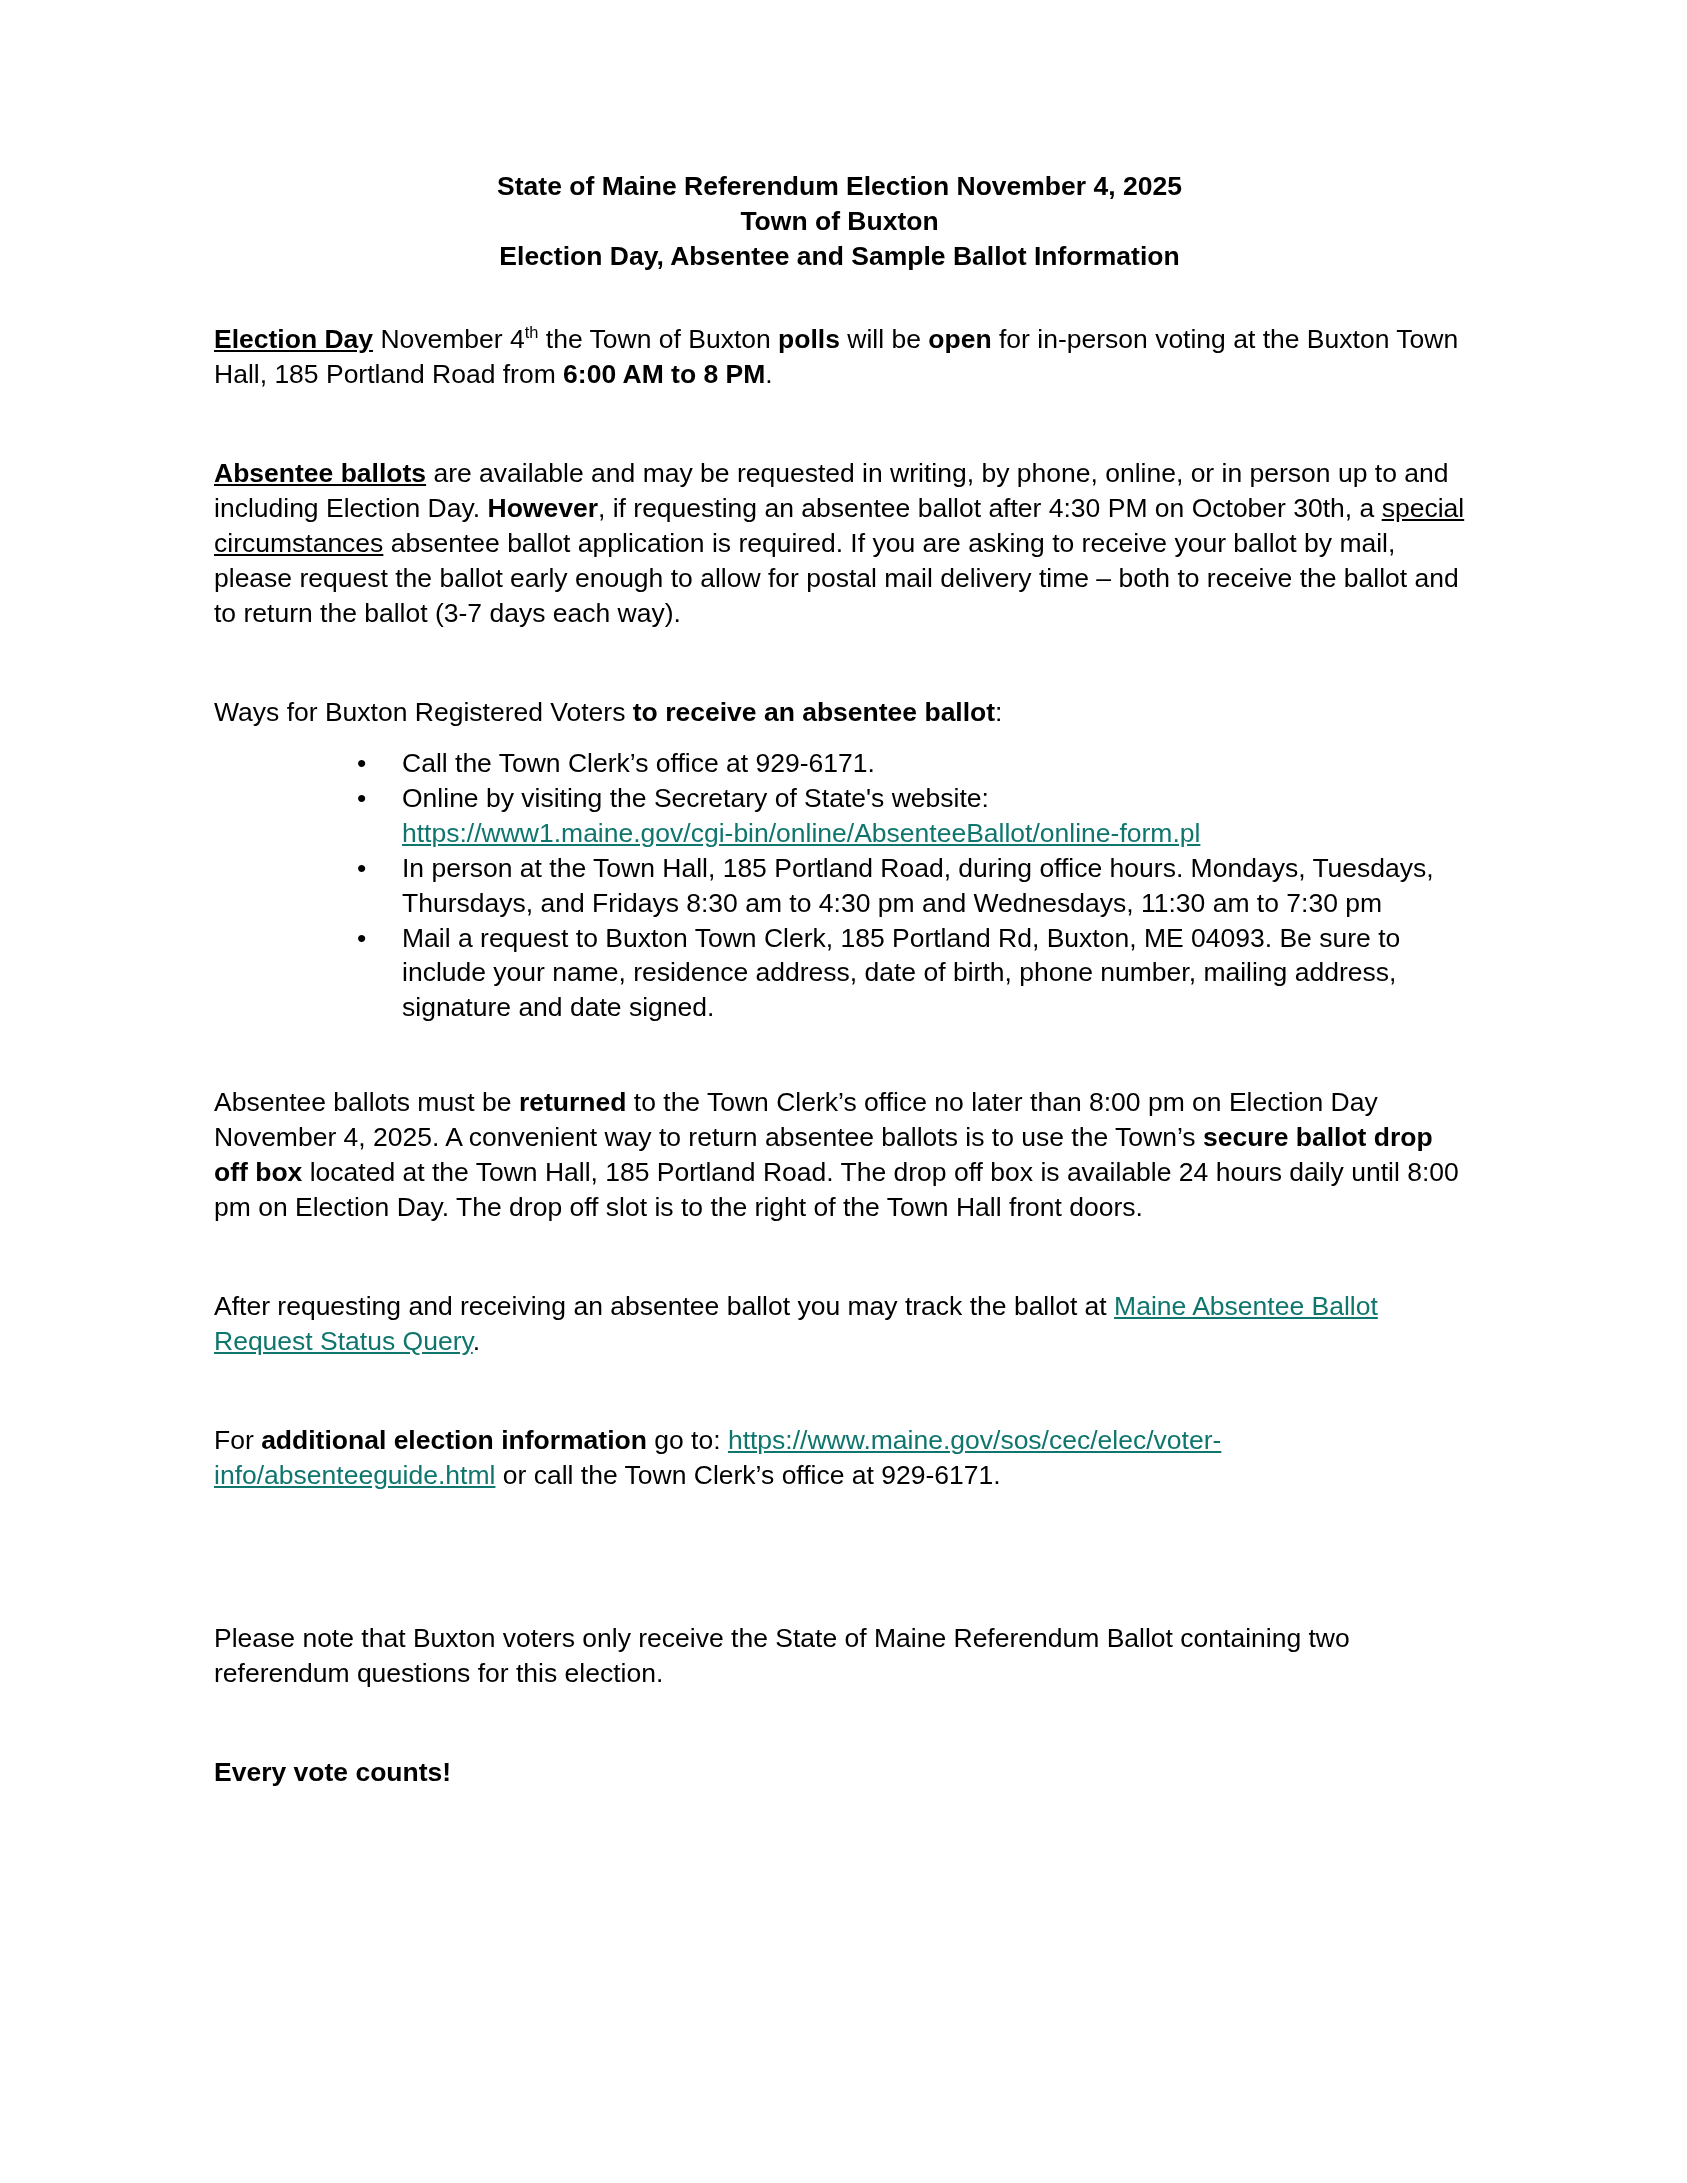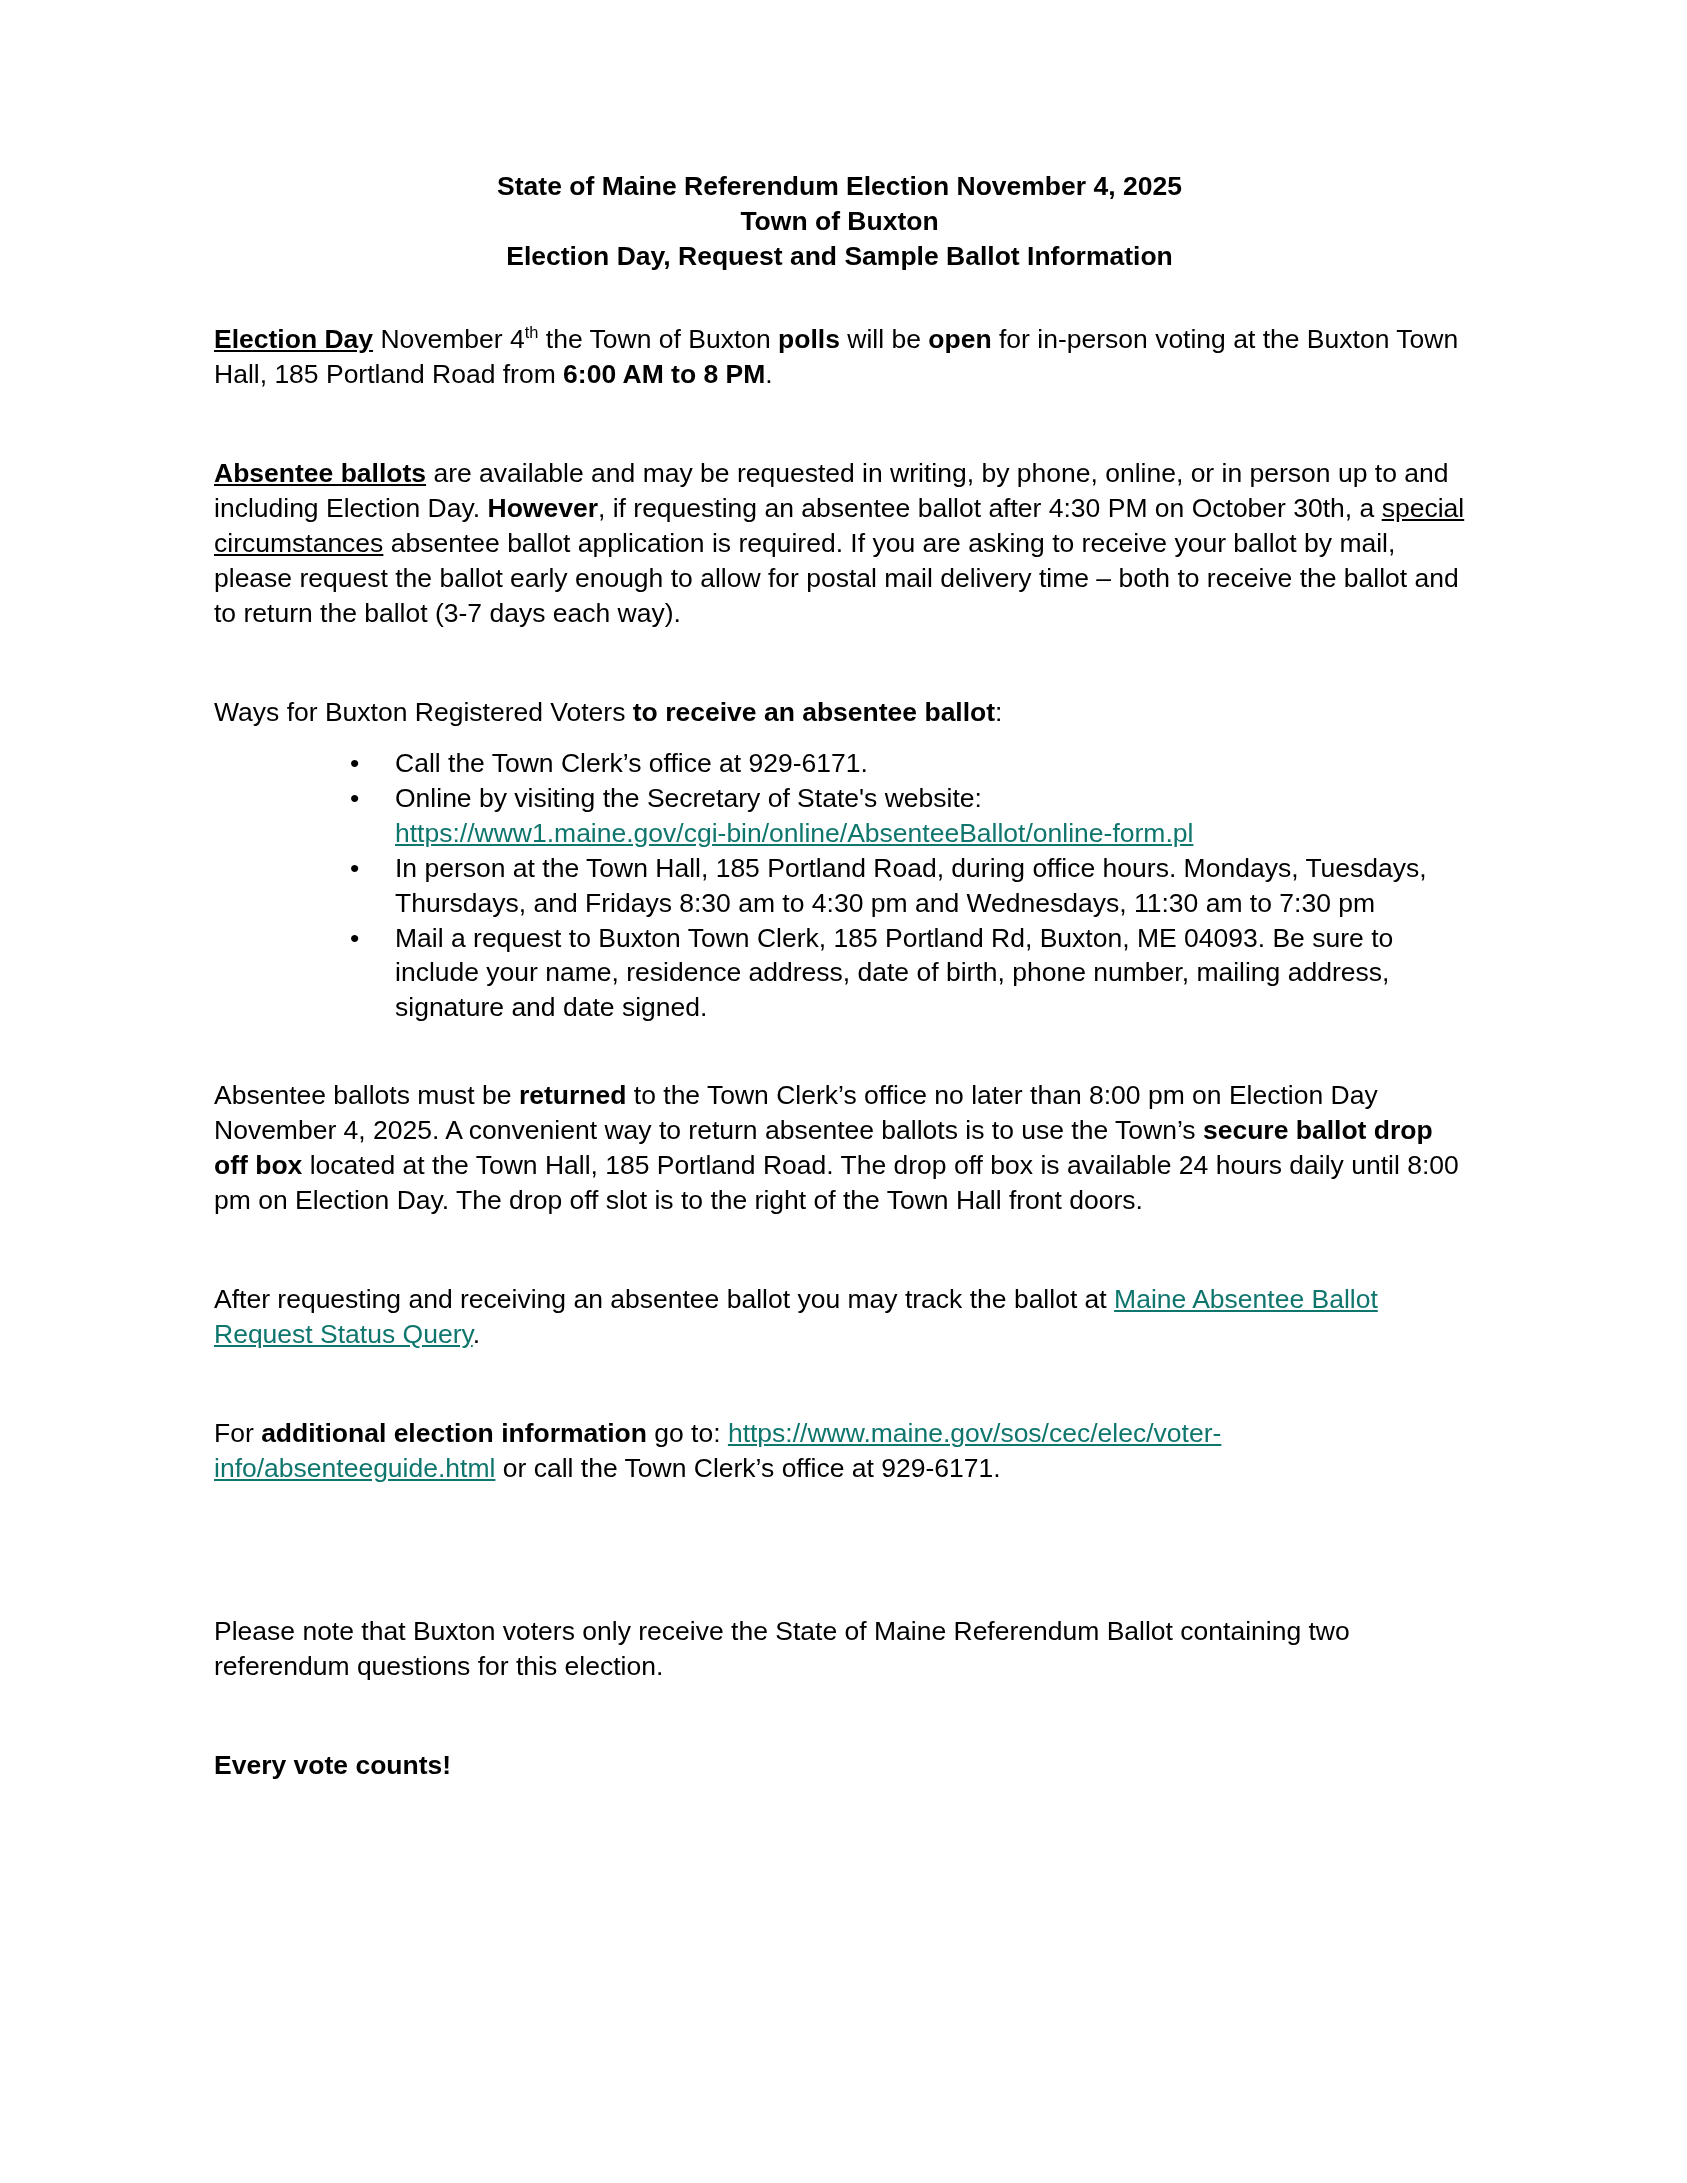--- a/index.html
+++ b/index.html
@@ -61,21 +61,21 @@
     vertical-align: super;
     line-height: 0;
   }
   a.link, .link {
     color: #0f766e;
     text-decoration: underline;
     cursor: pointer;
   }
   ul.bullets {
     list-style: none;
-    margin: 5px;
+    margin: 12px;
     padding: 0;
   }
   ul.bullets li {
     position: relative;
     padding-left: 86px;
     margin-left: 106px;
     margin-bottom: 0;
   }
   ul.bullets li::before {
     content: "\2022";
@@ -88,21 +88,21 @@
 </style>
 </head>
 <body>
 
 <div class="page">
   <div class="doc">
 
     <div class="title-block">
       <span class="title-line">State of Maine Referendum Election November 4, 2025</span>
       <span class="title-line">Town of Buxton</span>
-      <span class="title-line">Election Day, Request and Sample Ballot Information</span>
+      <span class="title-line">Election Day, Absentee and Sample Ballot Information</span>
     </div>
 
     <div class="spacer"></div>
 
     <p class="para"><span class="ub">Election Day</span><span> November 4</span><sup>th</sup><span> the Town of Buxton </span><b>polls</b><span> will be </span><b>open</b><span> for in-person voting at the Buxton Town Hall, 185 Portland Road from </span><b>6:00 AM to 8 PM</b><span>.</span></p>
 
     <div class="spacer"></div>
 
     <p class="para"><span class="ub">Absentee ballots</span><span> are available and may be requested in writing, by phone, online, or in person up to and including Election Day. </span><b>However</b><span>, if requesting an absentee ballot after 4:30 PM on October 30th, a </span><span class="u">special circumstances</span><span> absentee ballot application is required. If you are asking to receive your ballot by mail, please request the ballot early enough to allow for postal mail delivery time – both to receive the ballot and to return the ballot (3-7 days each way).</span></p>
 

